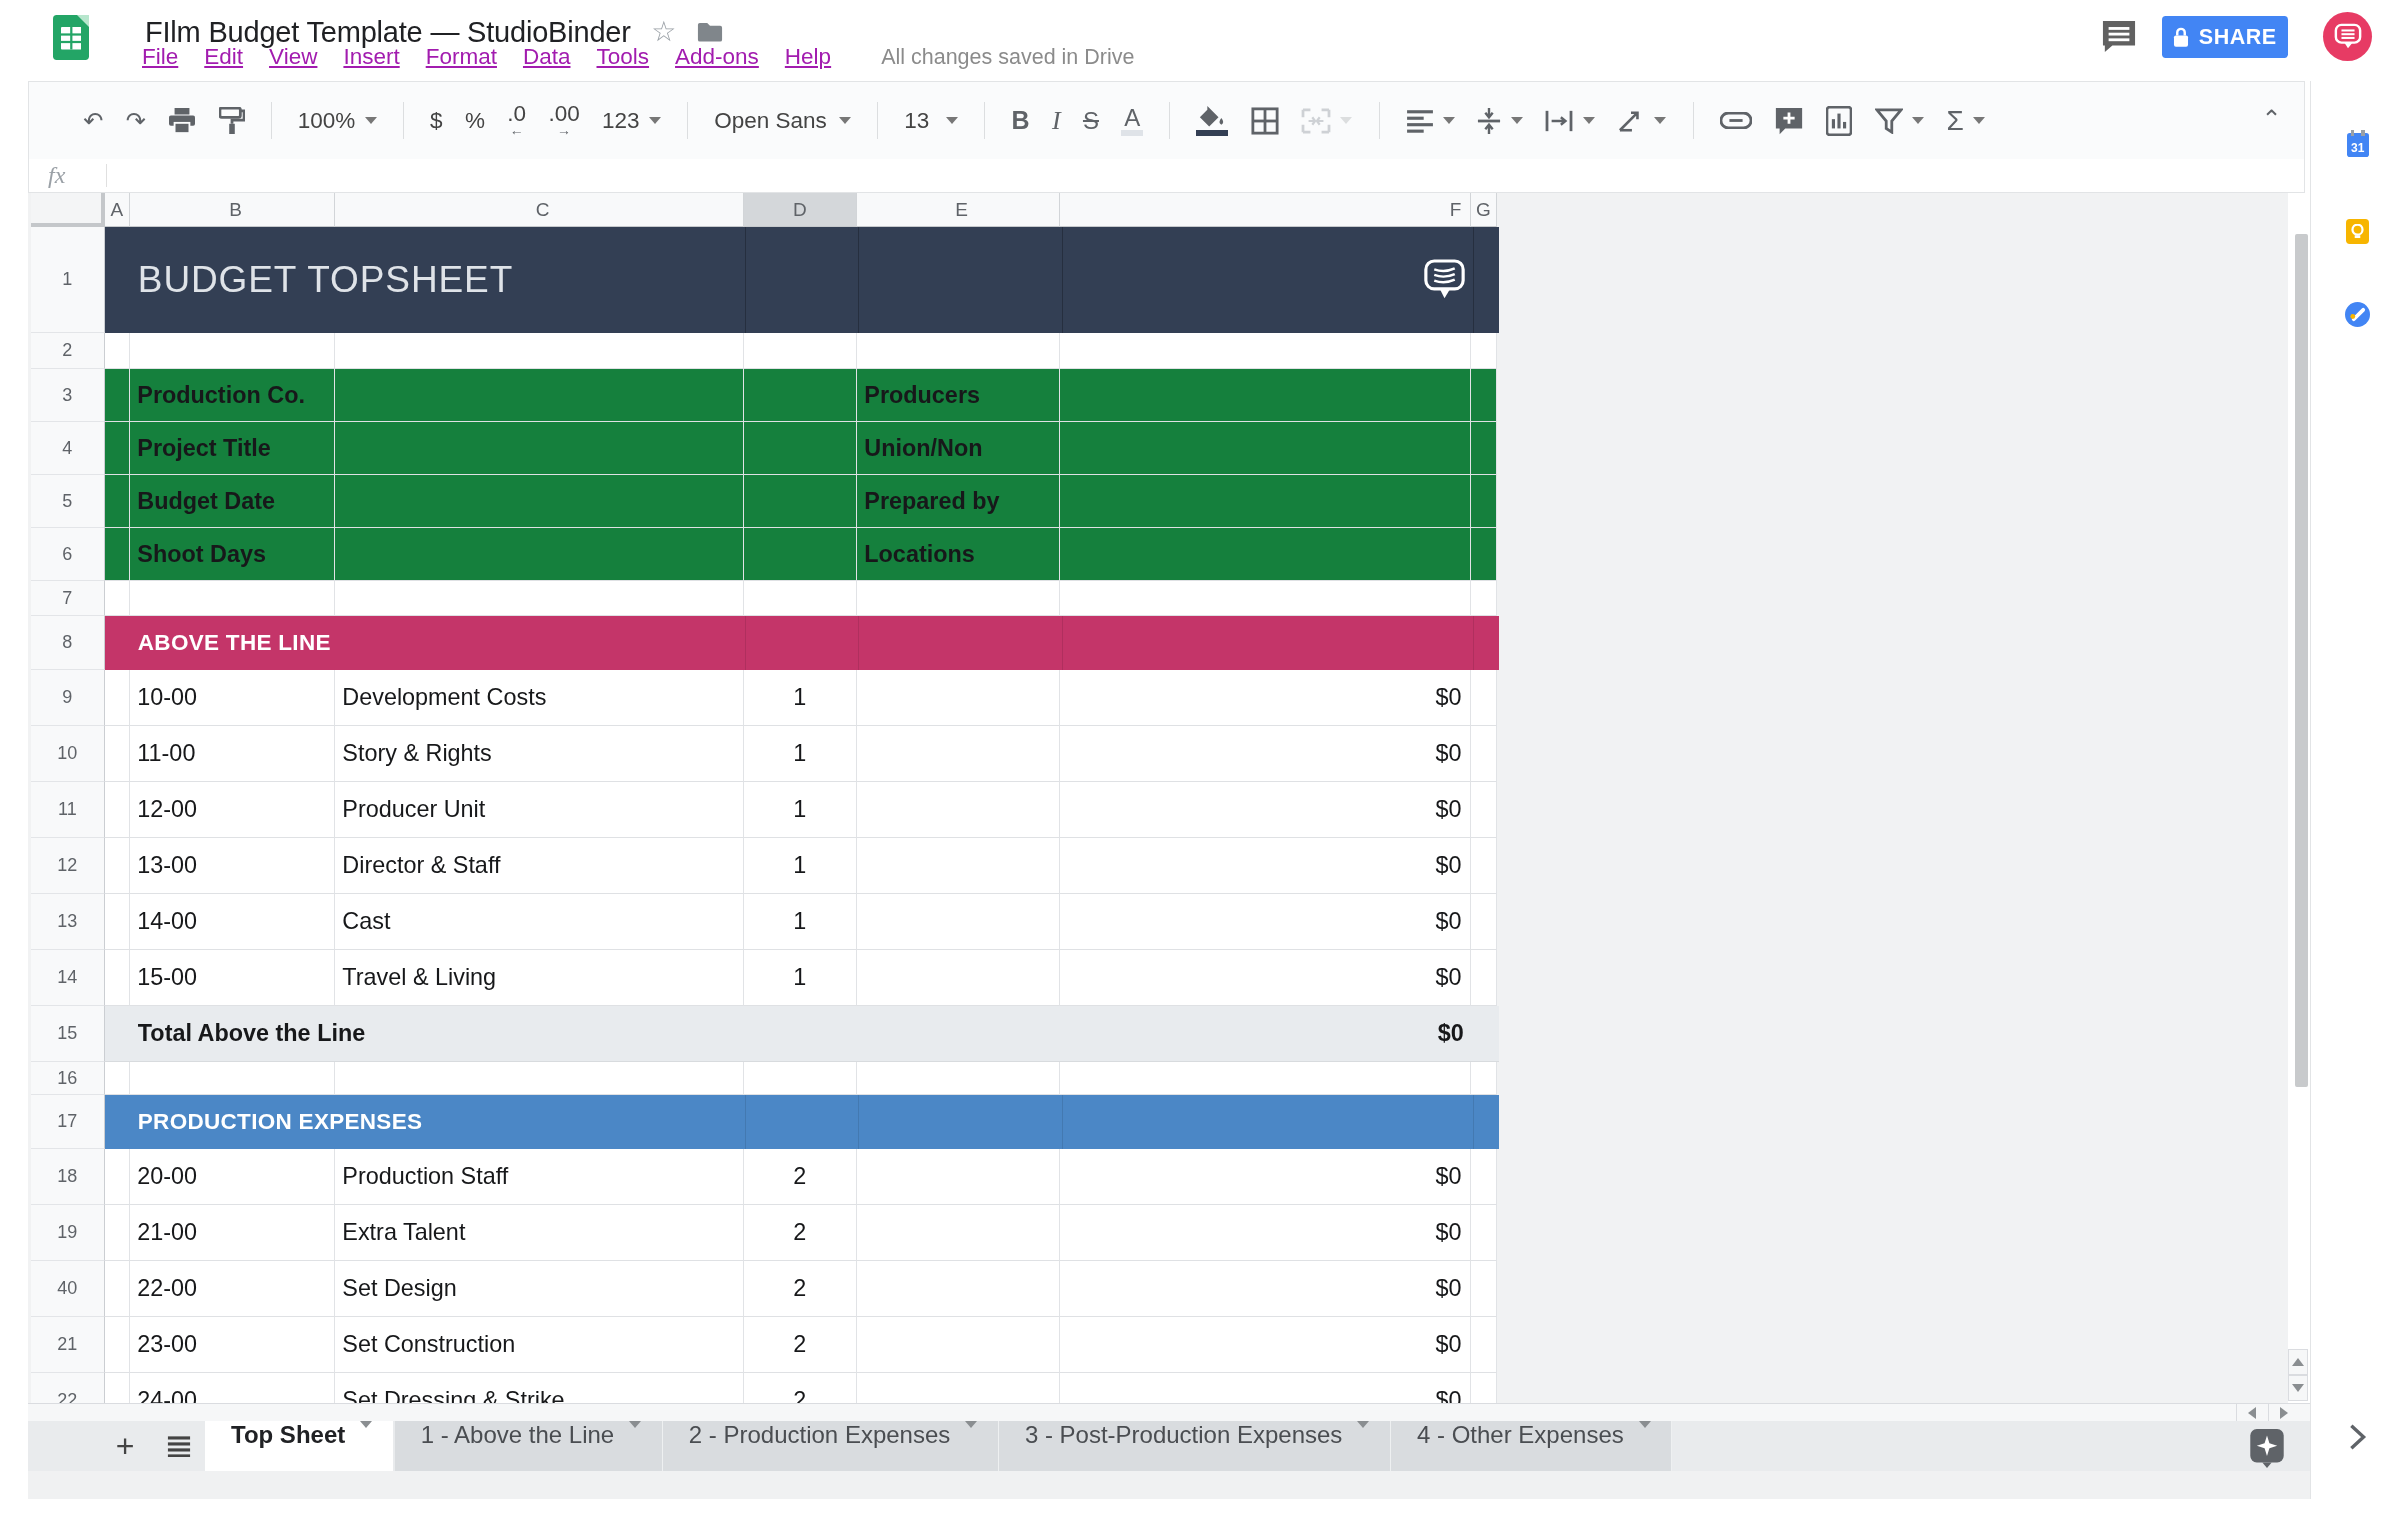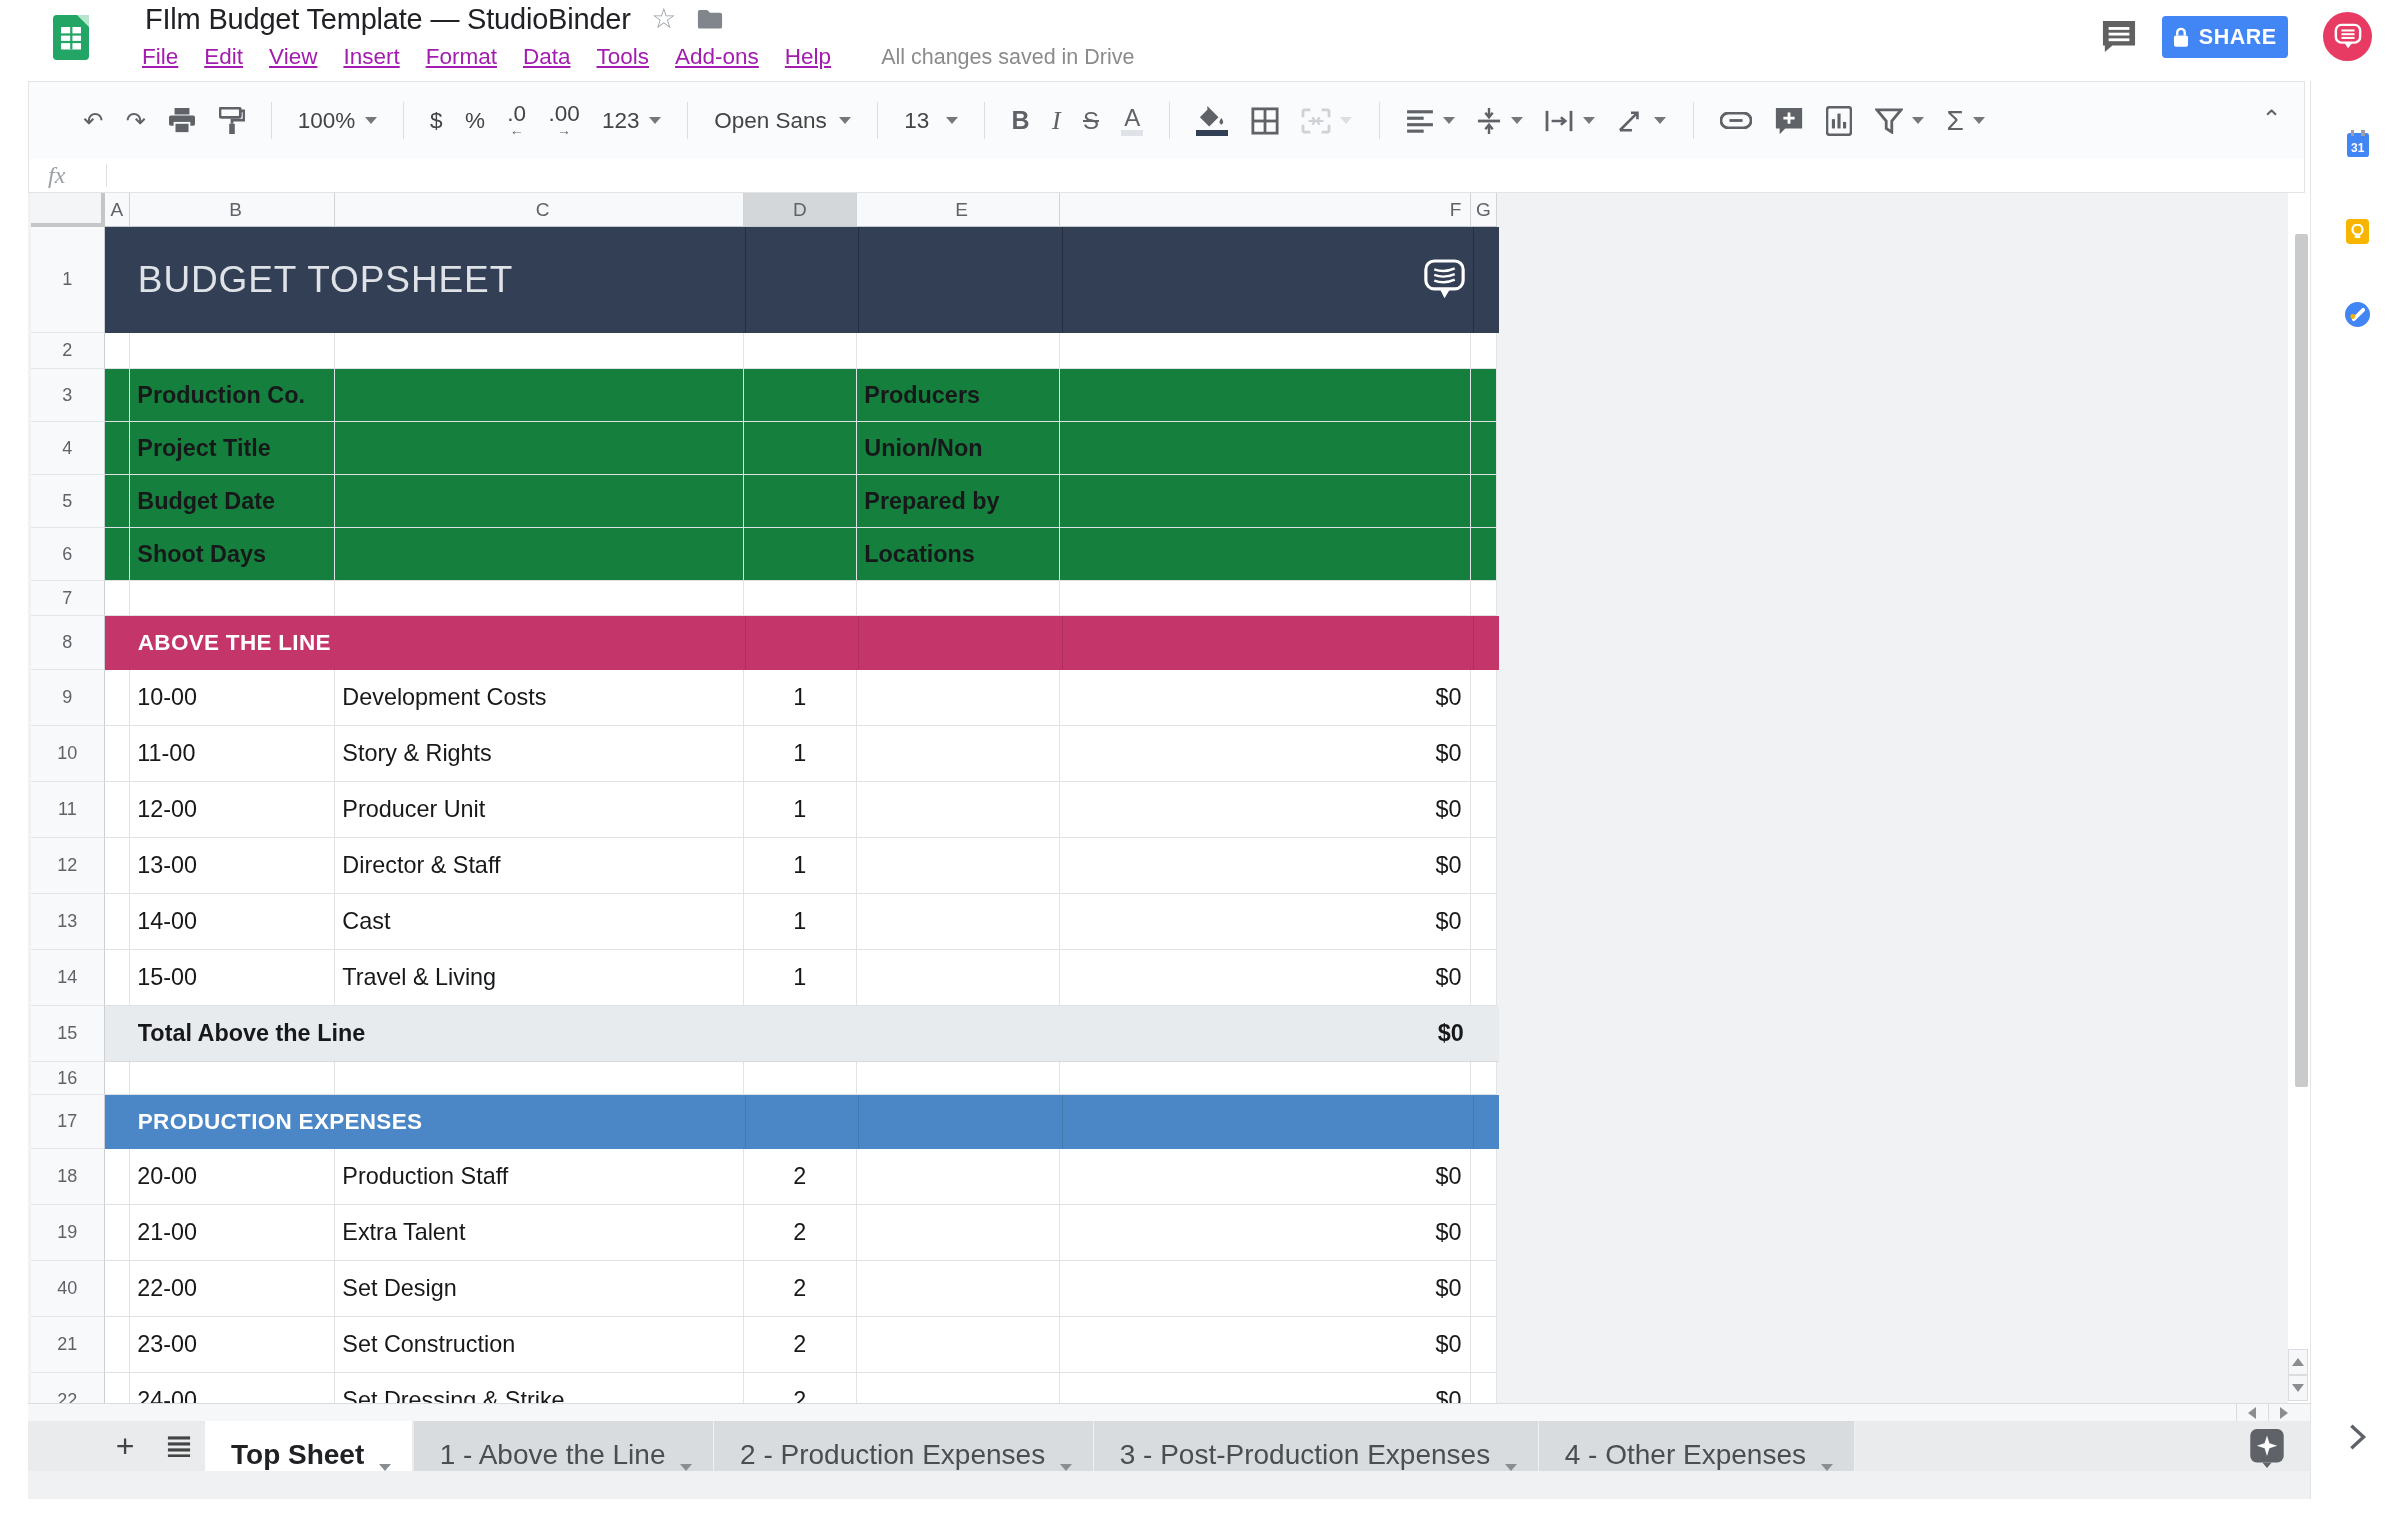--- a/index.html
+++ b/index.html
@@ -6,21 +6,21 @@
   html,body { width:2399px; height:1518px; overflow:hidden; background:#fff;
     font-family:"Liberation Sans", sans-serif; position:relative; }
   .abs { position:absolute; }
 
   
   #topbar { left:0; top:0; width:2399px; height:81px; background:#fff; }
   #sheets-logo { left:53px; top:15px; width:36px; height:45px; background:#23a566; border-radius:3.7px; }
   #sheets-logo .fold { position:absolute; right:0; top:0; width:0; height:0;
     border-top:12px solid #b7e6cd; border-left:12px solid transparent; }
   #sheets-logo svg { position:absolute; left:7.5px; top:12px; }
-  #title-row { left:145px; top:2px; height:34px; display:flex; align-items:center; gap:20.6px; }
+  #title-row { left:145px; top:15px; height:34px; display:flex; align-items:center; gap:20.6px; }
   #doc-title { font-size:29px; color:#202124; letter-spacing:-0.2px; }
   .star { color:#9aa0a6; font-size:28px; line-height:1; }
   .folder-icon svg { display:block; }
   #menu-row { left:142px; top:41px; height:32px; display:flex; align-items:center; gap:26px; }
   .menu-item { font-size:22.5px; color:#a21caf; cursor:default;text-decoration:underline; }
   #save-status { font-size:21.5px; color:#8b8b8b; margin-left:24px; }
   #comment-btn { left:2101px; top:19px; }
   #share-btn { left:2162px; top:16px; width:126px; height:42px; background:#4285f4; border-radius:3.7px;
     display:flex; align-items:center; justify-content:center; gap:9.4px; }
   #share-btn span { color:#fff; font-size:21.5px; font-weight:bold; letter-spacing:0.5px; }
@@ -103,22 +103,22 @@
   #hbtn-left { right:43px; top:0px; width:31px; height:18px; border-left:0.9px solid #dadce0;
     display:flex; align-items:center; justify-content:center; }
   #hbtn-right { right:11.2px; top:0px; width:31px; height:18px; border-left:0.9px solid #dadce0;
     display:flex; align-items:center; justify-content:center; }
 
   
   #tabbar { left:28px; top:1421px; width:2282px; height:50px; background:#e9ebed; display:flex; align-items:stretch; }
   #add-sheet { width:56px; margin-left:69px; display:flex; align-items:center; justify-content:center;
     font-size:32px; color:#444; }
   #all-sheets { width:52px; display:flex; align-items:center; justify-content:center; }
-  .tab { display:flex; align-items:flex-end; padding:0 20.6px 0 26px; background:#d9dcdf;
-    border-right:1.9px solid #eef0f1; font-size:28px; color:#4a4d51; }
+  .tab { display:flex; align-items:flex-start; padding:0 20.6px 0 26px; background:#d9dcdf;
+    border-right:1.9px solid #eef0f1; font-size:24px; color:#4a4d51; }
   .tab .caret { border-top-color:#8a8e91; margin-left:15px; }
   .tab.active { background:#fff; color:#202124; font-weight:bold; border-right:none; margin-right:1.9px; }
   #explore-btn { position:absolute; left:2222px; top:8.4px; }
   #substrip { left:28px; top:1471px; width:2282px; height:28px; background:#f0f1f2; }
 
   
   #sidebar { left:2310px; top:81px; width:88px; height:1418px; background:#fff; border-left:0.9px solid #e2e4e6; }
   #cal-icon { left:36px; top:52px; width:21.5px; height:24px; background:#4285f4; border-radius:2.8px;
     display:flex; align-items:flex-end; justify-content:center; color:#fff; font-size:12px; font-weight:bold;
     padding-bottom:1.9px; }

